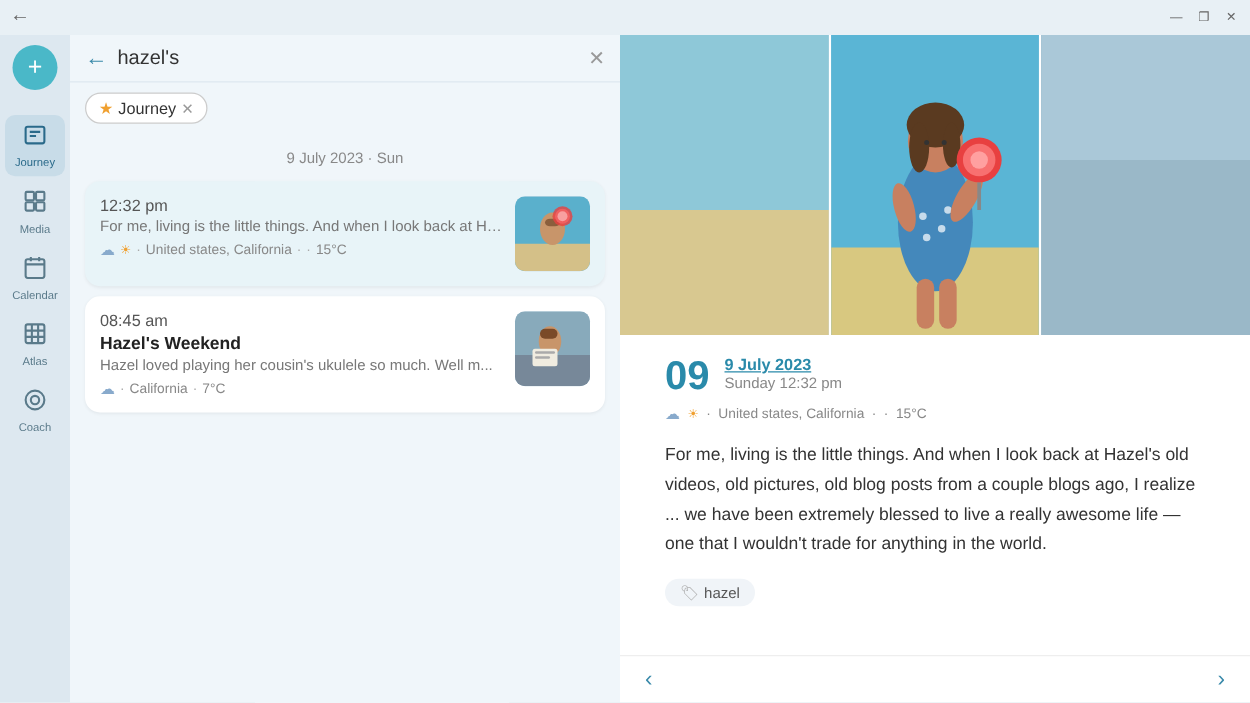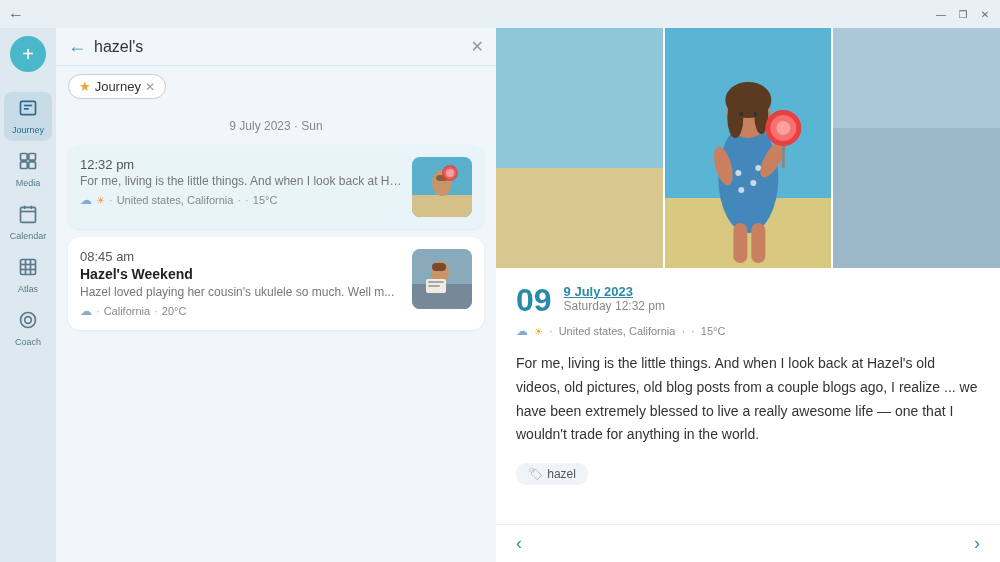--- a/index.html
+++ b/index.html
@@ -252,21 +252,21 @@
       background: linear-gradient(180deg, #5ab0d8 0%, #e8d8b8 100%);
       position: relative;
       display: flex;
       align-items: flex-end;
       justify-content: center;
     }
     .detail-img-right {
       background: linear-gradient(135deg, #88aac0 0%, #a8bcc8 100%);
     }
     .detail-content {
-      padding: 16px 20px;
+      padding: 16px 36px;
       overflow-y: auto;
       flex: 1;
     }
     .detail-date-row {
       display: flex;
       align-items: flex-start;
       gap: 12px;
       margin-bottom: 8px;
     }
     .detail-day-num {
@@ -461,21 +461,21 @@
     <div class="entry-card">
       <div class="entry-content">
         <div class="entry-time">08:45 am</div>
         <div class="entry-title">Hazel's Weekend</div>
         <div class="entry-preview">Hazel loved playing her cousin's ukulele so much. Well m...</div>
         <div class="entry-meta">
           <span class="weather-cloud">☁</span>
           <span class="meta-dot">·</span>
           <span>California</span>
           <span class="meta-dot">·</span>
-          <span>20°C</span>
+          <span>7°C</span>
         </div>
       </div>
       <div class="entry-thumb">
 
         <svg width="60" height="60" viewBox="0 0 60 60">
           <rect width="60" height="60" fill="#88aabb"></rect>
           <rect y="35" width="60" height="25" fill="#778899"></rect>
           <ellipse cx="28" cy="24" rx="9" ry="12" fill="#c8956a"></ellipse>
           <rect x="20" y="14" width="14" height="8" rx="4" fill="#7a4a28"></rect>
           <rect x="14" y="30" width="20" height="14" rx="2" fill="#f0ece0"></rect>
@@ -540,21 +540,21 @@
           <rect width="170" height="100" fill="#aac8d8"></rect>
         </svg>
       </div>
     </div>
 
     <div class="detail-content">
       <div class="detail-date-row">
         <div class="detail-day-num">09</div>
         <div class="detail-date-info">
           <div class="detail-date-top">9 July 2023</div>
-          <div class="detail-date-sub">Saturday 12:32 pm</div>
+          <div class="detail-date-sub">Sunday 12:32 pm</div>
         </div>
       </div>
       <div class="detail-meta">
         <span class="weather-cloud">☁</span>
         <span class="weather-sun">☀</span>
         <span>·</span>
         <span>United states, California</span>
         <span>·</span>
         <span>·</span>
         <span>15°C</span>

